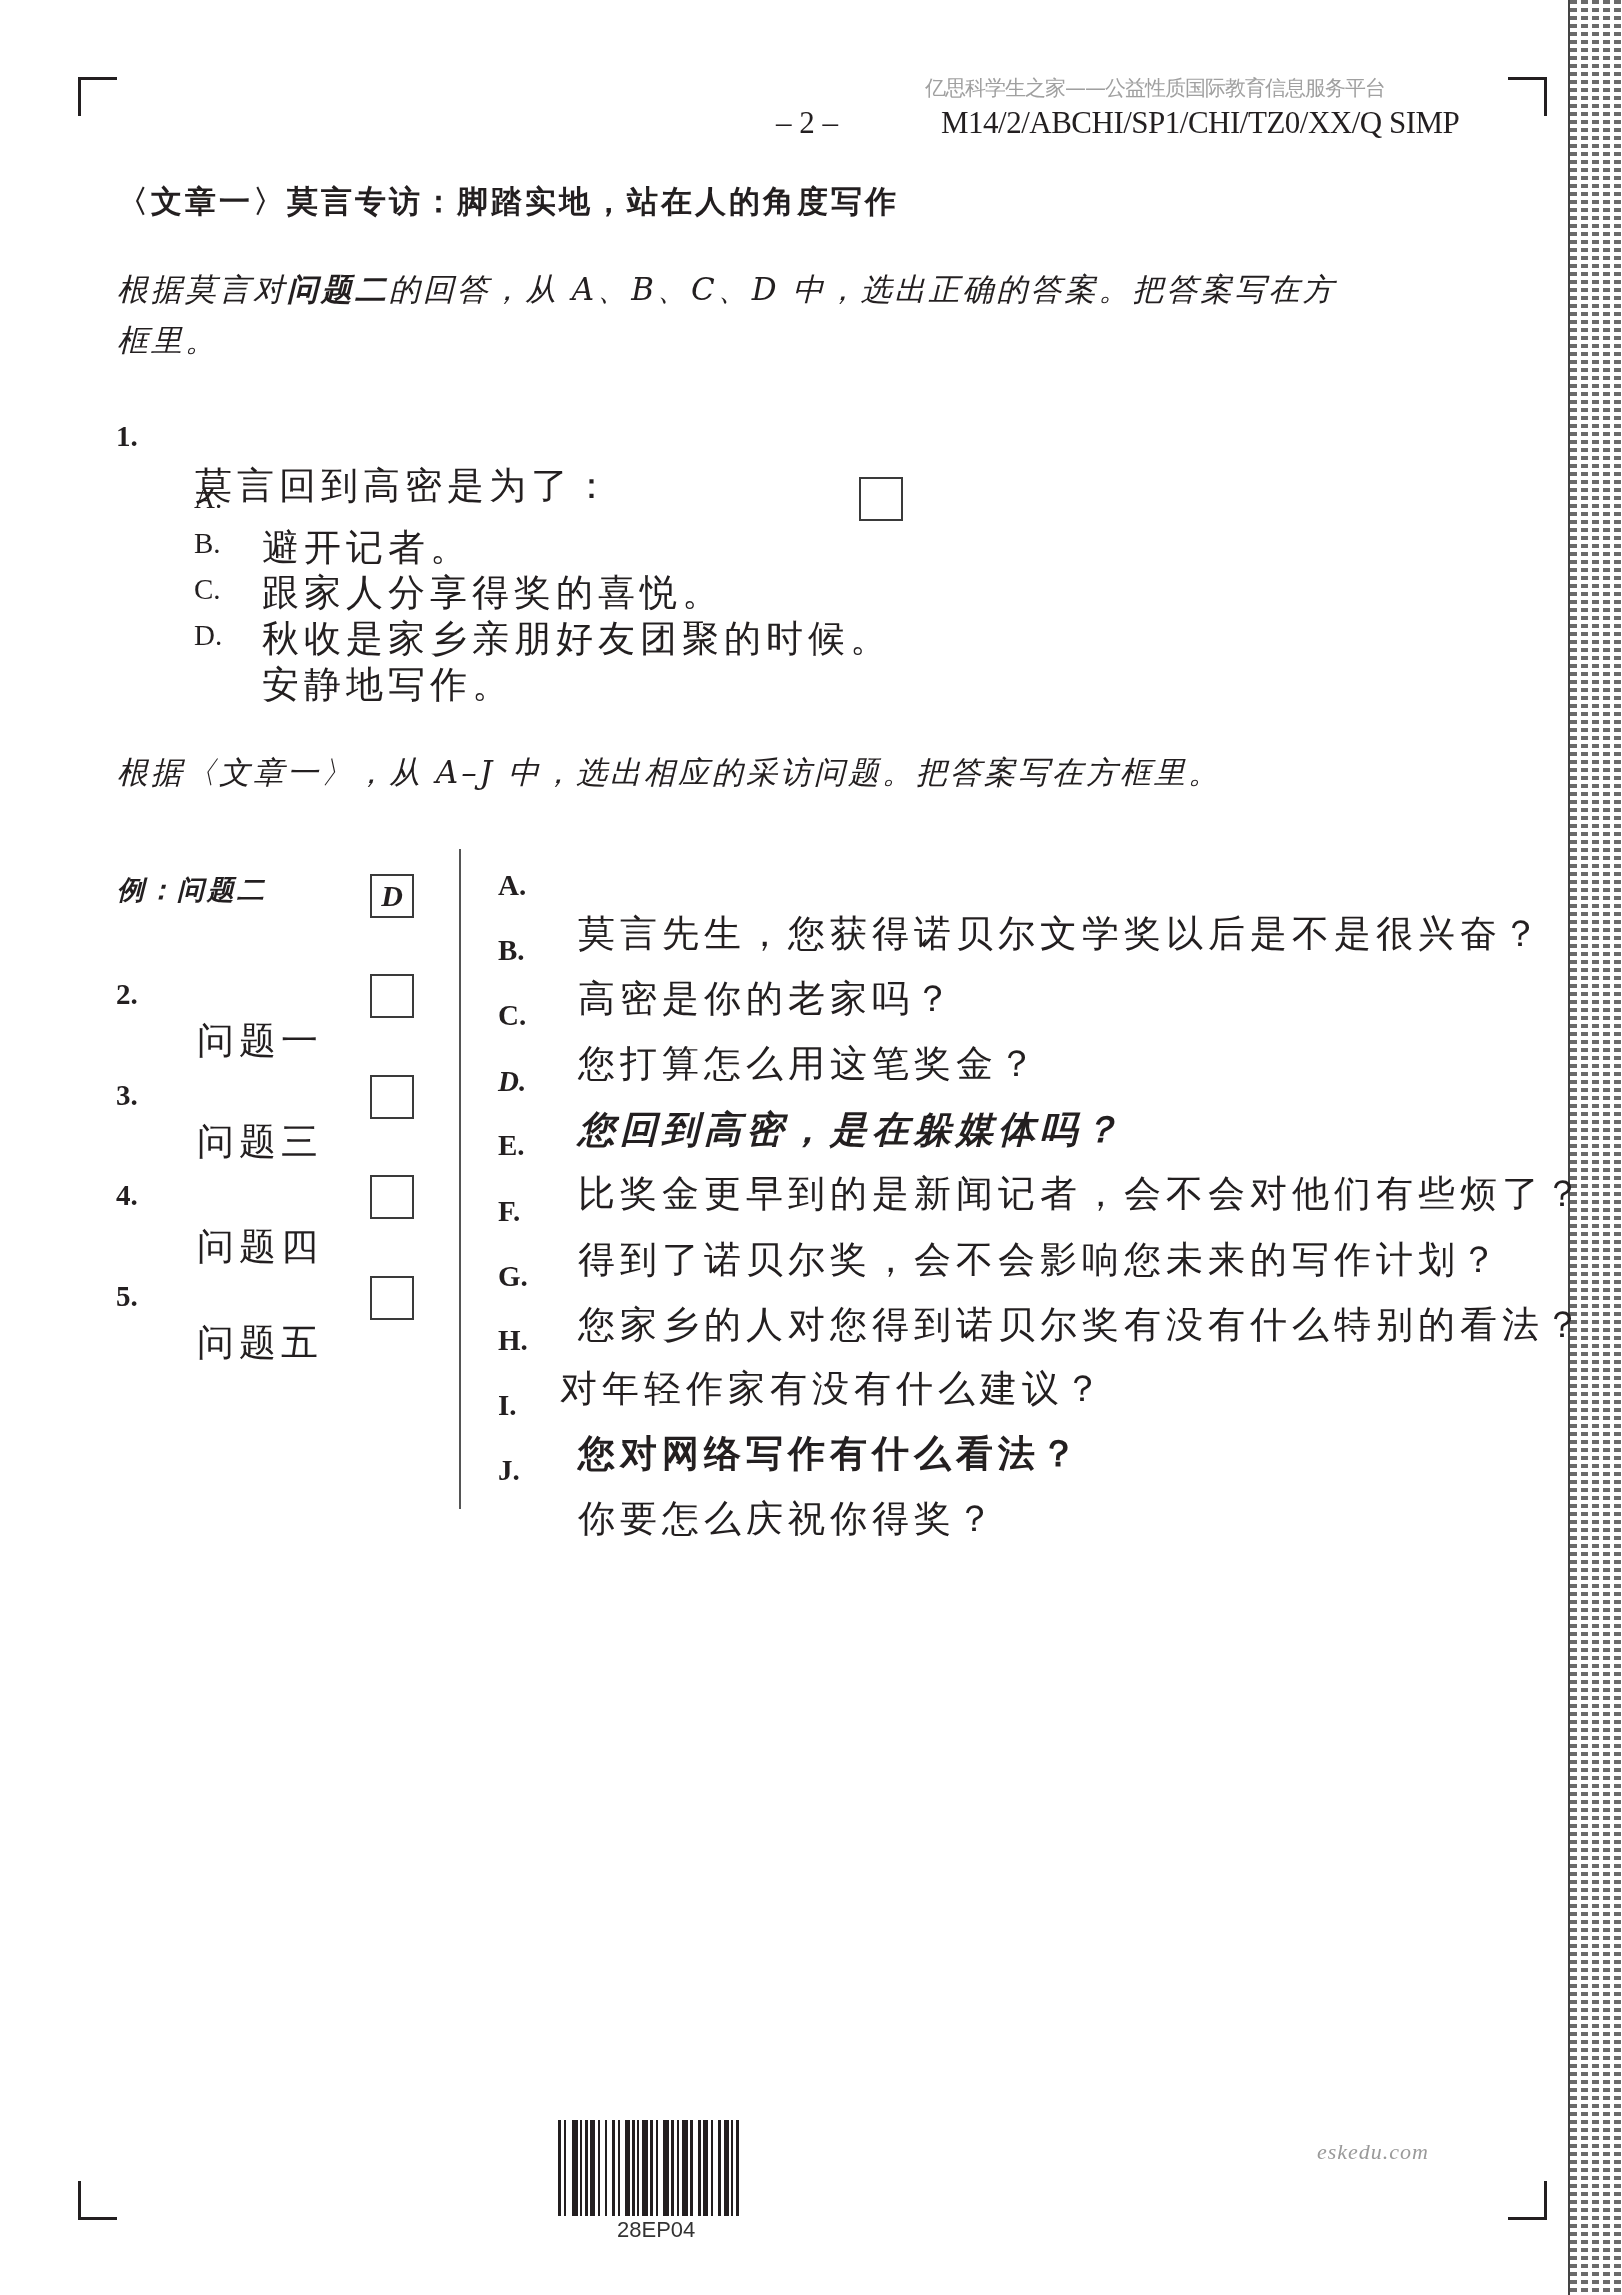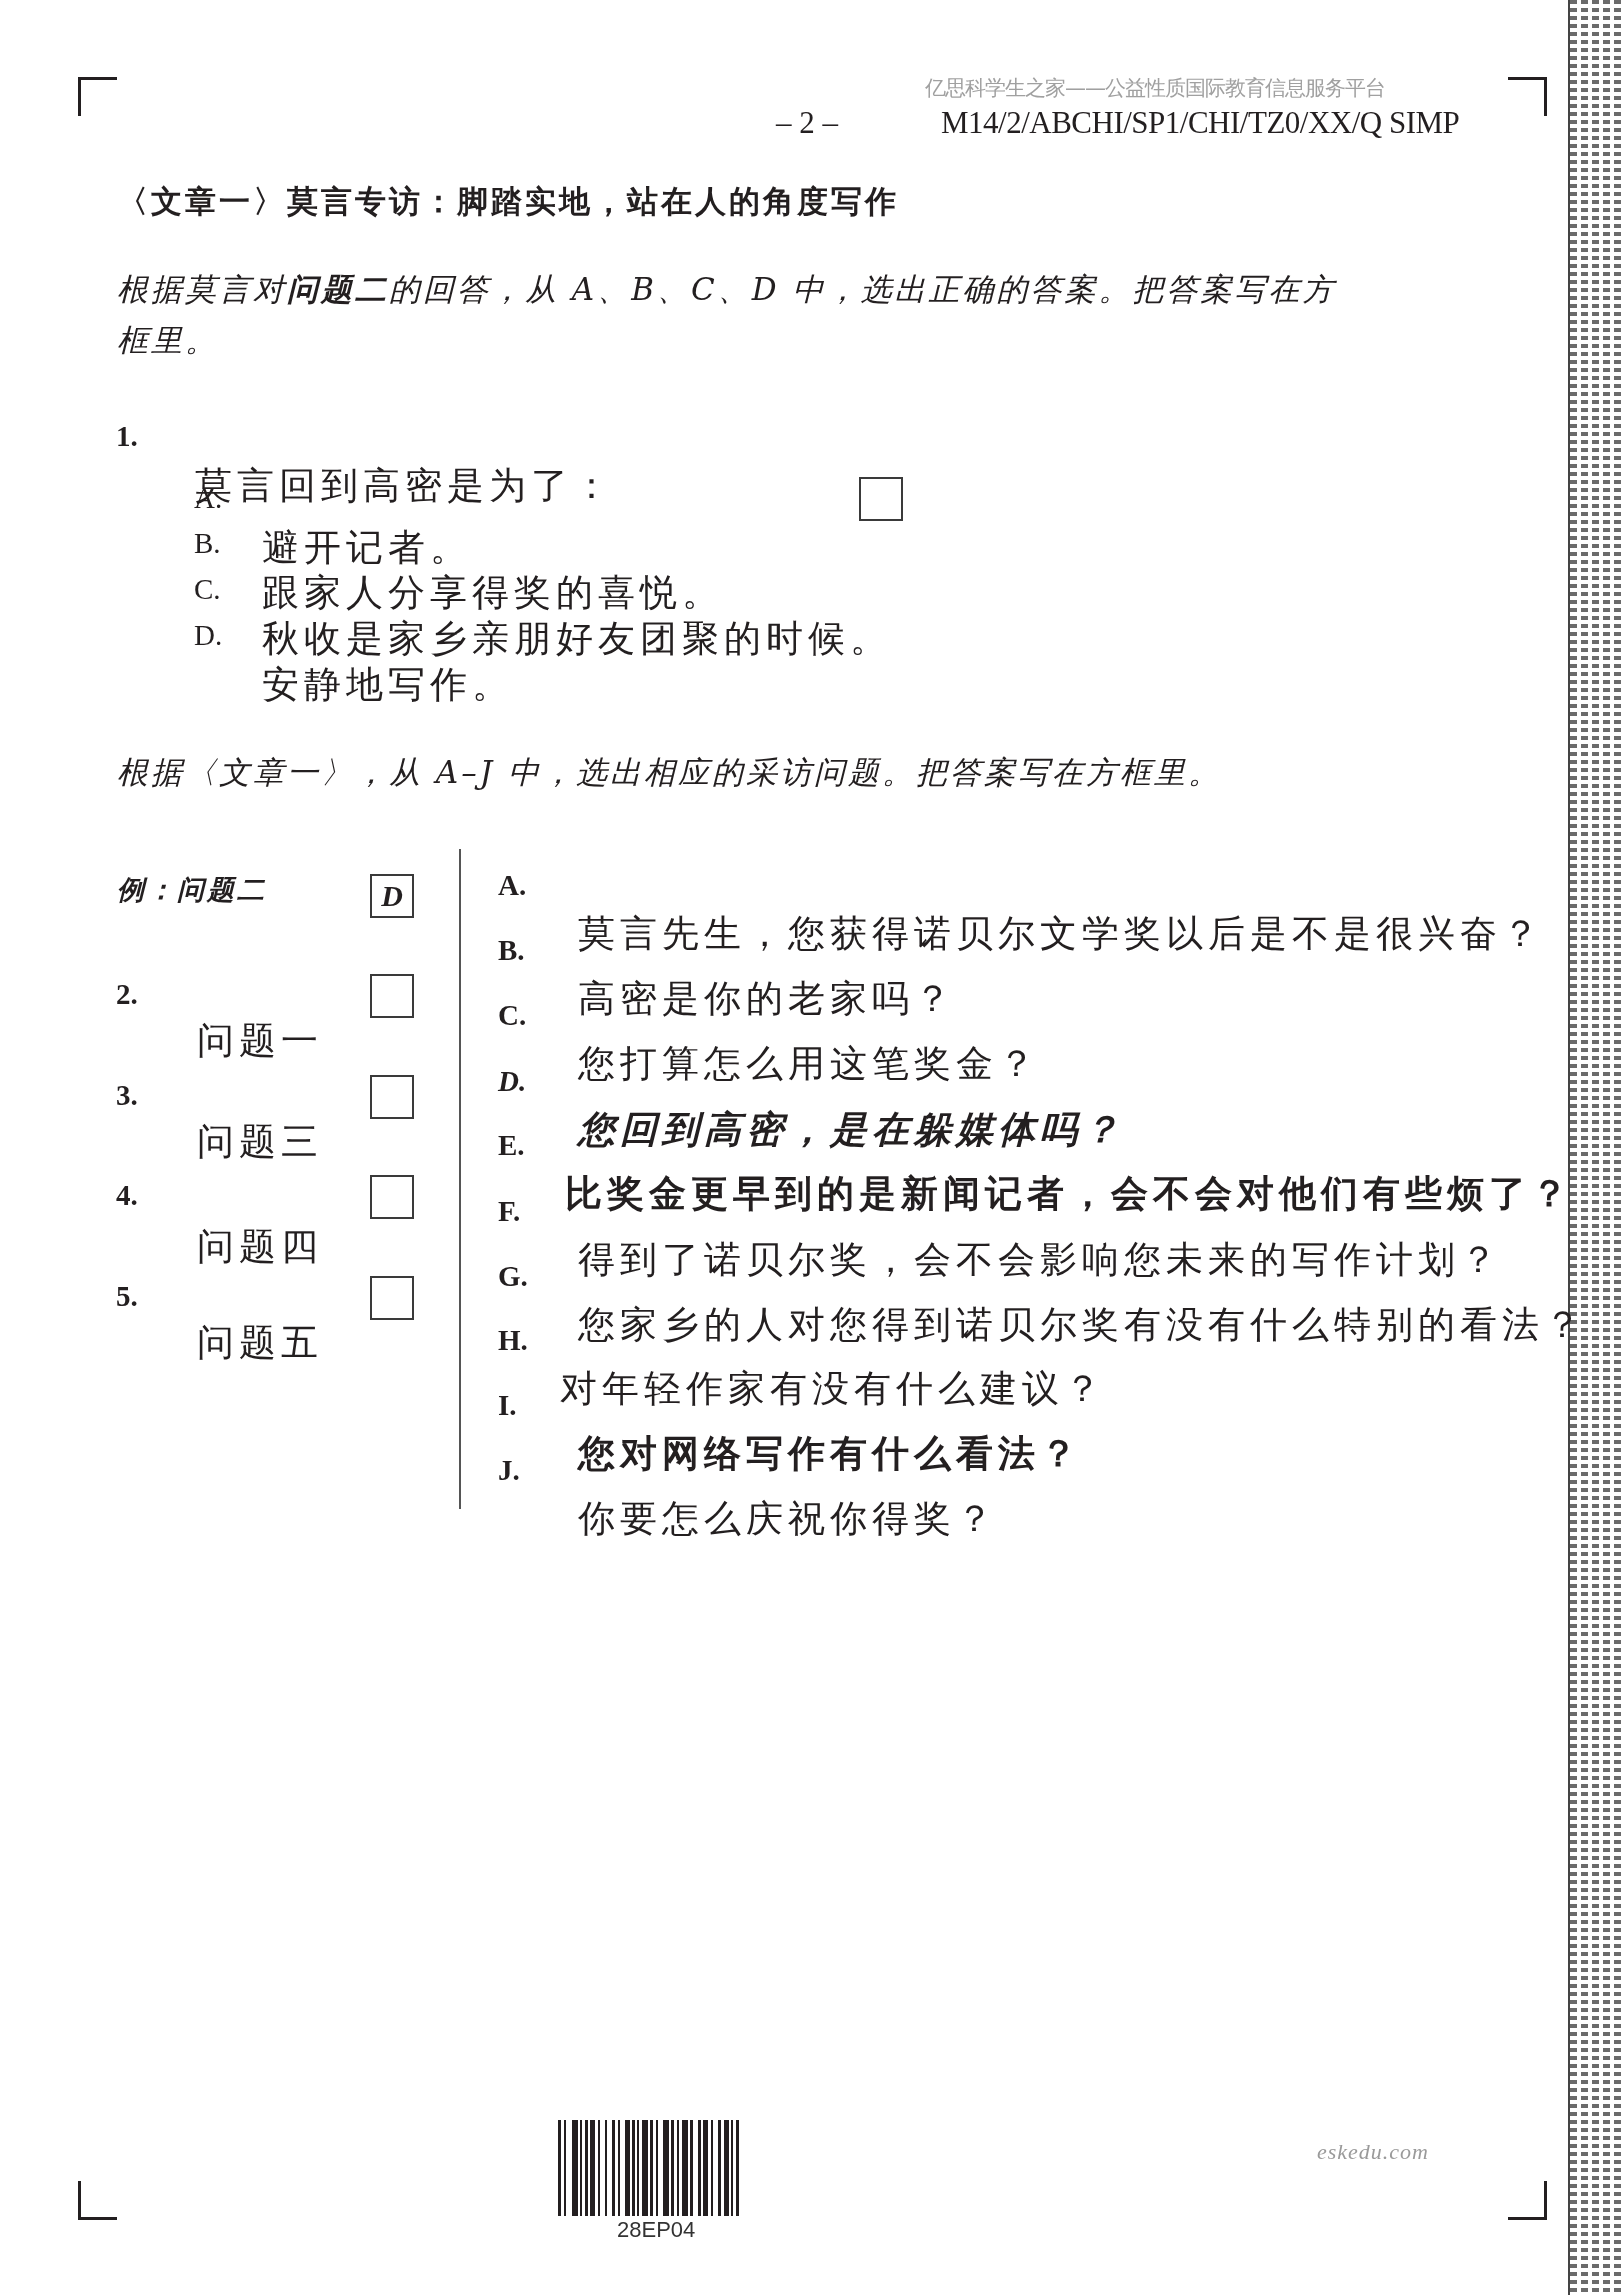--- a/index.html
+++ b/index.html
@@ -133,21 +133,21 @@
   <div class="abs qnum" style="left:498px; top:934px;">B.</div>
   <div class="abs cn" style="left:578px; top:930px;">高密是你的老家吗？</div>
 
   <div class="abs qnum" style="left:498px; top:999px;">C.</div>
   <div class="abs cn" style="left:578px; top:995px;">您打算怎么用这笔奖金？</div>
 
   <div class="abs qnum" style="left:498px; top:1065px; font-style:italic;">D.</div>
   <div class="abs cn" style="left:578px; top:1061px; font-weight:bold; font-style:italic;">您回到高密，是在躲媒体吗？</div>
 
   <div class="abs qnum" style="left:498px; top:1129px;">E.</div>
-  <div class="abs cn" style="left:565px; top:1125px;font-weight:bold;">比奖金更早到的是新闻记者，会不会对他们有些烦了？</div>
+  <div class="abs cn" style="left:578px; top:1125px;">比奖金更早到的是新闻记者，会不会对他们有些烦了？</div>
 
   <div class="abs qnum" style="left:498px; top:1195px;">F.</div>
   <div class="abs cn" style="left:578px; top:1191px;">得到了诺贝尔奖，会不会影响您未来的写作计划？</div>
 
   <div class="abs qnum" style="left:498px; top:1260px;">G.</div>
   <div class="abs cn" style="left:578px; top:1256px;">您家乡的人对您得到诺贝尔奖有没有什么特别的看法？</div>
 
   <div class="abs qnum" style="left:498px; top:1324px;">H.</div>
   <div class="abs cn" style="left:560px; top:1320px;">对年轻作家有没有什么建议？</div>
 

